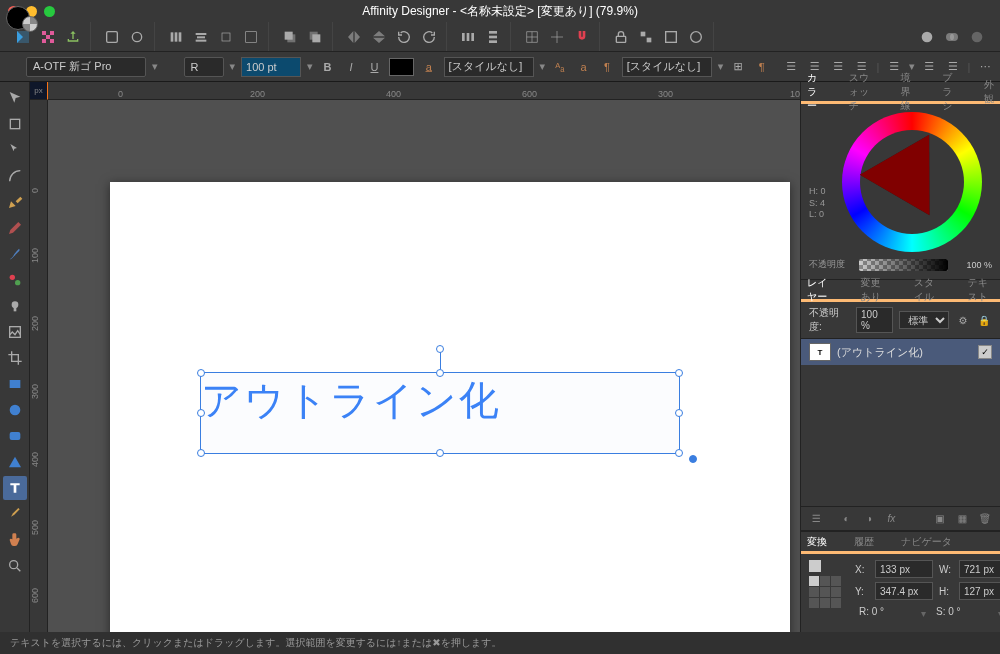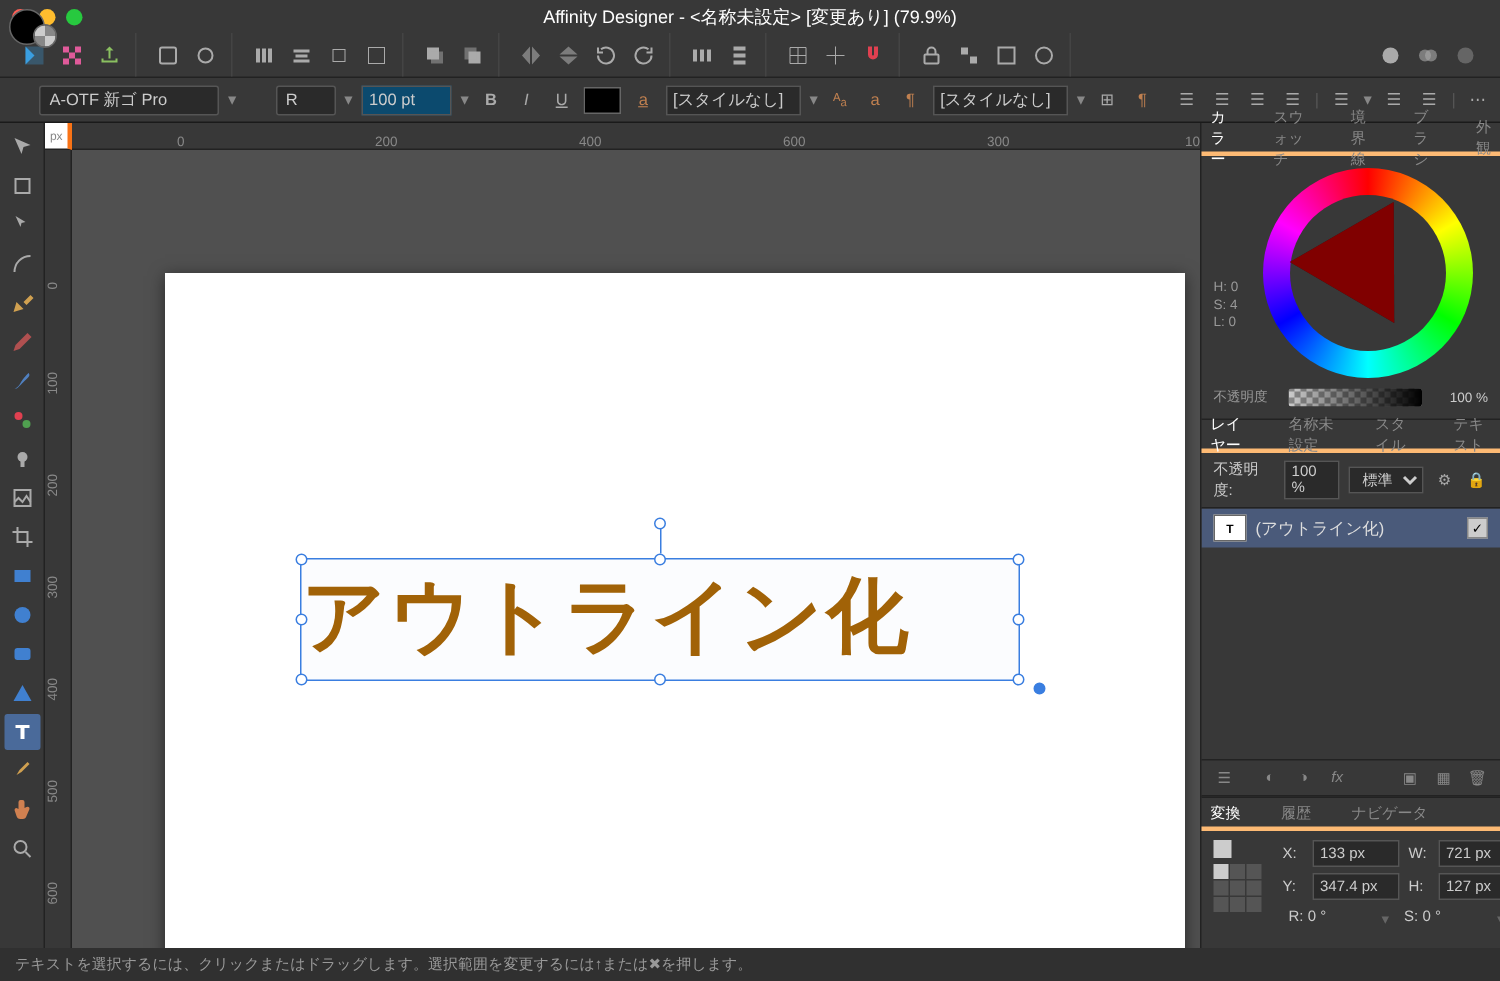--- a/index.html
+++ b/index.html
@@ -35,24 +35,24 @@
 .tool-btn { width: 24px; height: 24px; display: flex; align-items: center; justify-content: center; border-radius: 2px; cursor: pointer; color: #aaa; }
 .tool-btn.active { background: #4a6a9a; color: #fff; }
 .tool-btn svg { width: 16px; height: 16px; }
 
 
 .canvas-wrap { flex: 1; background: #505050; position: relative; overflow: hidden; }
 .ruler-h { position: absolute; top: 0; left: 18px; right: 0; height: 18px; background: #383838; border-bottom: 1px solid #222; display: flex; align-items: flex-end; font-size: 9px; color: #888; }
 .ruler-h span { position: absolute; }
 .ruler-v { position: absolute; top: 18px; left: 0; width: 18px; bottom: 0; background: #383838; border-right: 1px solid #222; font-size: 9px; color: #888; }
 .ruler-v span { position: absolute; writing-mode: vertical-rl; transform: rotate(180deg); }
-.ruler-corner { position: absolute; top: 0; left: 0; width: 18px; height: 18px; background: #ffffff; border-right: 3px solid #f97316; border-bottom: 1px solid #222; font-size: 8px; color: #888; display: flex; align-items: center; justify-content: center; }
+.ruler-corner { position: absolute; top: 0; left: 0; width: 18px; height: 18px; background: #0f172a; border-right: 1px solid #f97316; border-bottom: 1px solid #222; font-size: 8px; color: #888; display: flex; align-items: center; justify-content: center; }
 .canvas { position: absolute; top: 100px; left: 80px; width: 680px; height: 470px; background: #fff; box-shadow: 0 2px 10px rgba(0,0,0,0.5); }
 .text-obj { position: absolute; top: 190px; left: 90px; width: 480px; height: 82px; border: 1px solid #3a7ee0; background: rgba(58,126,224,0.02); }
-.text-obj-inner { font-size: 55px; font-weight: 700; color: #a16207; letter-spacing: 2px; white-space: nowrap; line-height: 1.35; }
+.text-obj-inner { font-size: 40px; font-weight: 400; color: #3b82f6; letter-spacing: 2px; white-space: nowrap; line-height: 1.35; }
 .handle { position: absolute; width: 8px; height: 8px; background: #fff; border: 1.5px solid #3a7ee0; border-radius: 50%; }
 .handle.nw { top: -4px; left: -4px; }
 .handle.n { top: -4px; left: 50%; margin-left: -4px; }
 .handle.ne { top: -4px; right: -4px; }
 .handle.e { top: 50%; right: -4px; margin-top: -4px; }
 .handle.se { bottom: -4px; right: -4px; }
 .handle.s { bottom: -4px; left: 50%; margin-left: -4px; }
 .handle.sw { bottom: -4px; left: -4px; }
 .handle.w { top: 50%; left: -4px; margin-top: -4px; }
 .handle.rot { top: -28px; left: 50%; margin-left: -4px; }
@@ -510,21 +510,21 @@
         <div class="row-label">不透明度</div>
         <div class="opacity-slider">
             <div class="opacity-fill"></div>
           </div>
         <div class="opacity-val">100 %</div>
       </div>
     </div>
 
     <div class="panel-tabs">
       <span class="panel-tab active">レイヤー</span>
-      <span class="panel-tab">名称未設定</span>
+      <span class="panel-tab">変更あり</span>
       <span class="panel-tab">スタイル</span>
       <span class="panel-tab">テキスト</span>
     </div>
     <div class="layers-opts">
       <span>不透明度:</span>
       <span style="border:1px solid #555;padding:1px 4px;background:#2a2a2a">100 %</span>
       <select class="blend-select"><option>標準</option></select>
       <div class="gear-btn">⚙</div>
       <div class="gear-btn">🔒</div>
     </div>

